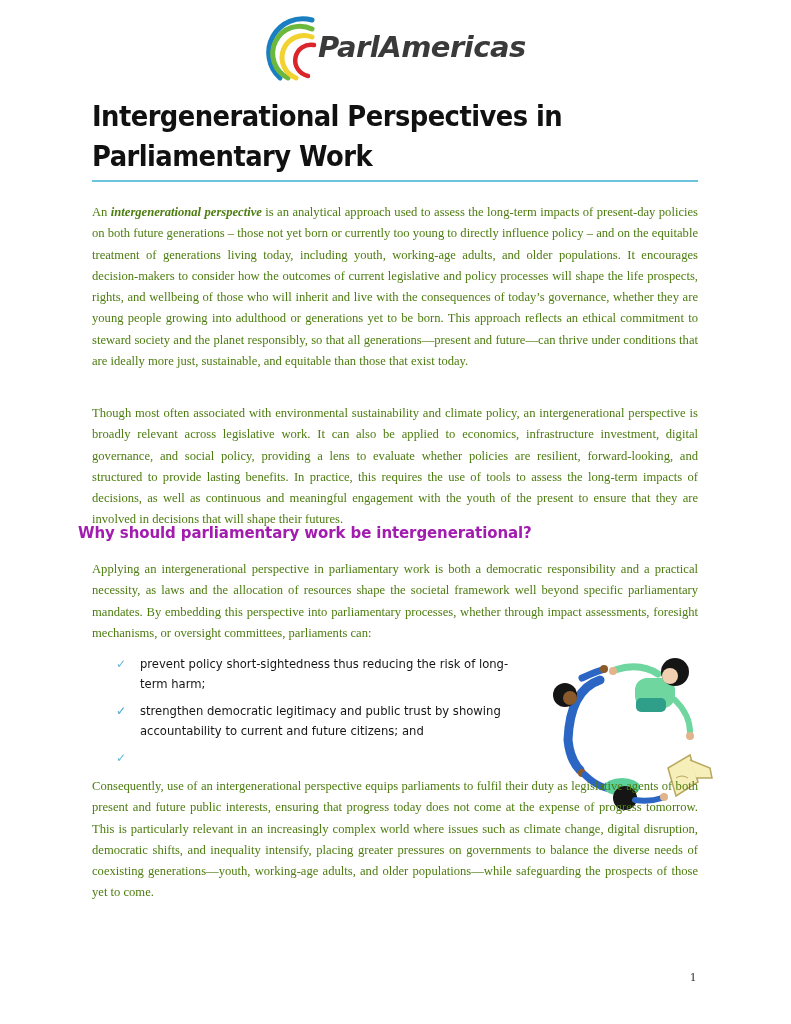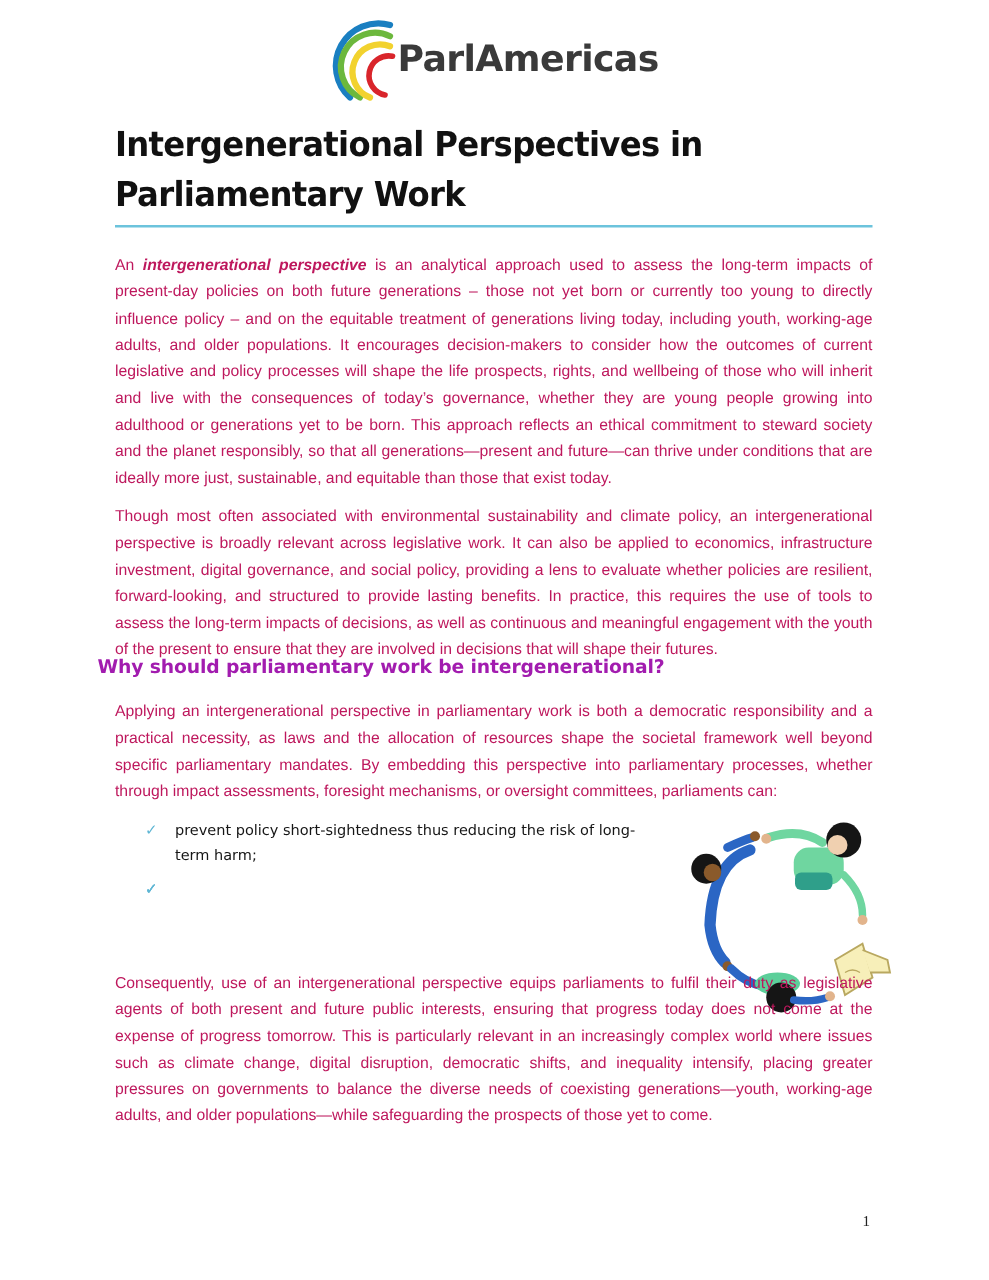--- a/index.html
+++ b/index.html
@@ -1,27 +1,27 @@
 <!DOCTYPE html>
 <html><head>
 <meta charset="utf-8">
 <style>
   html, body { margin: 0; padding: 0; background: #ffffff; }
   body { width: 791px; height: 1024px; position: relative; overflow: hidden;
          font-family: "Liberation Sans", sans-serif; color: #111; }
   .logo { position: absolute; left: 262px; top: 12px; width: 260px; height: 72px; }
   .logo svg { position: absolute; left: 0; top: 0; }
   .logo-text { position: absolute; left: 56px; top: 18px; font-family: "DejaVu Sans", sans-serif;
-               font-weight: bold; font-size: 29px; color: #3a3a3a; letter-spacing: -0.5px; }
+               font-weight: bold; font-style: italic; font-size: 29px; color: #3a3a3a; letter-spacing: -0.5px; }
   h1 { position: absolute; left: 92px; top: 96px; width: 620px; margin: 0;
        font-family: "DejaVu Sans", sans-serif; font-weight: bold; font-size: 27.5px; line-height: 40px;
        color: #111; letter-spacing: -0.6px; transform: scaleX(0.94); transform-origin: left top; }
   .title-rule { position: absolute; left: 92px; top: 180px; width: 606px; height: 2px; background: #6cc3dc; }
-  .body { position: absolute; left: 92px; width: 606px; font-family: Liberation Sans, sans-serif;
-          font-size: 12.6px; line-height: 21.3px; text-align: justify; color: #be185d; margin: 0; }
+  .body { position: absolute; left: 92px; width: 606px; font-family: Liberation Serif, serif;
+          font-size: 12.6px; line-height: 21.3px; text-align: justify; color: #4d7c0f; margin: 0; }
   .p1 { top: 202px; }
   .p2 { top: 403px; }
   h2 { position: absolute; left: 78px; top: 524px; margin: 0; font-family: "DejaVu Sans", sans-serif;
        font-weight: bold; font-size: 15px; color: #a21caf; letter-spacing: -0.1px; }
   .p3 { top: 559px; }
   ul.checks { position: absolute; left: 116px; top: 654px; width: 408px; margin: 0; padding: 0; list-style: none;
               font-family: "DejaVu Sans", sans-serif; font-size: 11.6px; line-height: 20px; color: #161616; }
   ul.checks li { position: relative; padding-left: 24px; margin-bottom: 7px; }
   ul.checks li .chk { position: absolute; left: 0; top: 0; color: #5fb6d4; font-size: 12px; }
   .illustration { position: absolute; left: 540px; top: 650px; width: 180px; height: 170px; }
@@ -49,21 +49,21 @@
 
 <p class="body p2">Though most often associated with environmental sustainability and climate policy, an intergenerational perspective is broadly relevant across legislative work. It can also be applied to economics, infrastructure investment, digital governance, and social policy, providing a lens to evaluate whether policies are resilient, forward-looking, and structured to provide lasting benefits. In practice, this requires the use of tools to assess the long-term impacts of decisions, as well as continuous and meaningful engagement with the youth of the present to ensure that they are involved in decisions that will shape their futures.</p>
 
 <h2>Why should parliamentary work be intergenerational?</h2>
 
 <p class="body p3">Applying an intergenerational perspective in parliamentary work is both a democratic responsibility and a practical necessity, as laws and the allocation of resources shape the societal framework well beyond specific parliamentary mandates. By embedding this perspective into parliamentary processes, whether through impact assessments, foresight mechanisms, or oversight committees, parliaments can:</p>
 
 <ul class="checks">
   <li><span class="chk">✓</span><span>prevent policy short-sightedness thus reducing the risk of long-term harm;</span></li>
   <li><span class="chk">✓</span></li>
-  <li><span class="chk">✓</span></li>
+  <li><span class="chk">✓</span><span>strengthen democratic legitimacy and public trust by showing accountability to current and future citizens; and</span></li>
   <li><span class="chk">✓</span></li>
 </ul>
 
 <div class="illustration">
   <svg width="180" height="170" viewBox="0 0 180 170">
 
     <g>
       <path d="M60 30 Q30 40 28 90 Q30 110 40 120" fill="none" stroke="#2b66c4" stroke-width="9" stroke-linecap="round"></path>
       <path d="M42 28 Q55 22 62 20" fill="none" stroke="#2b66c4" stroke-width="7" stroke-linecap="round"></path>
       <circle cx="64" cy="19" r="4" fill="#8a5a2b"></circle>

